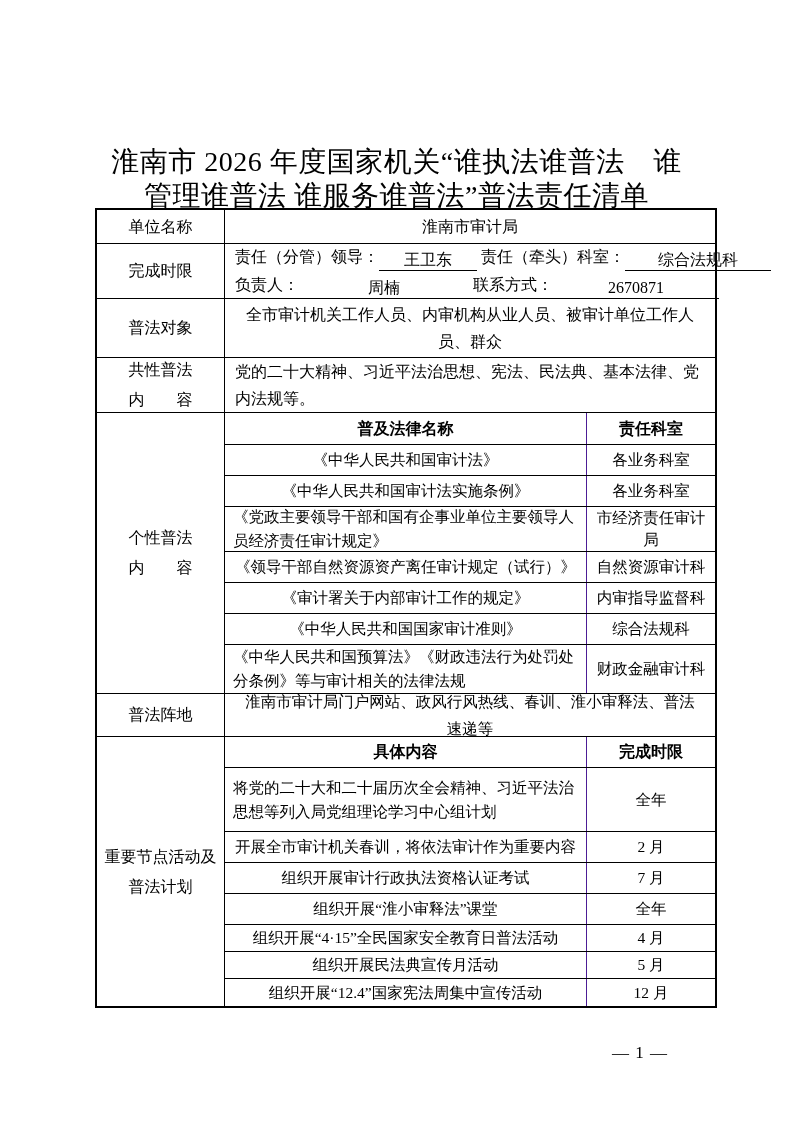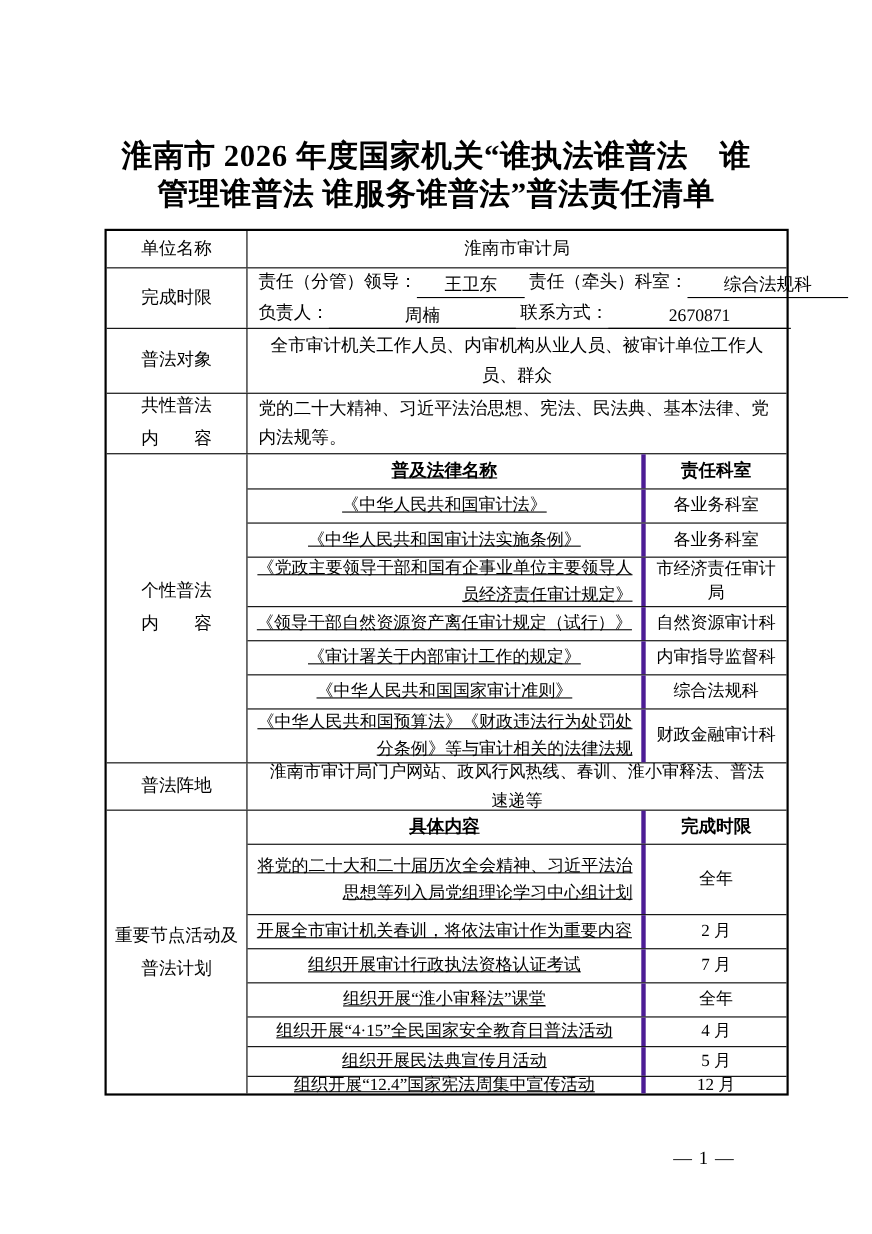--- a/index.html
+++ b/index.html
@@ -3,22 +3,22 @@
 <meta charset="utf-8">
 <style>
   * { margin:0; padding:0; box-sizing:border-box; }
   html,body { background:#e9e9e9; }
   .page {
     width:793px; height:1122px; margin:0 auto; position:relative;
     background:#ffffff; color:#000;
     font-family:"Liberation Serif","DejaVu Serif",serif;
   }
   .title {
-    position:absolute; top:126px; left:50px; width:693px;
-    text-align:center; font-weight:bold; font-size:28px; line-height:34px;
+    position:absolute; top:145px; left:50px; width:693px;
+    text-align:center; font-weight:normal; font-size:28px; line-height:34px;
     letter-spacing:0.5px;
   }
   .main-table {
     position:absolute; left:95px; top:208px; width:622px;
     border:2px solid #000; background:#fff;
     font-size:16px;
   }
   .trow { display:flex; }
   .trow + .trow { border-top:1px solid #000; }
   .label-cell {
@@ -28,33 +28,33 @@
   }
   .content-cell {
     flex:1; display:flex; align-items:center; justify-content:center;
     text-align:center; line-height:27px; padding:0 16px;
   }
   .content-cell.left { justify-content:flex-start; text-align:left; padding:2px 10px; }
   .content-col { flex:1; display:flex; flex-direction:column; }
   .sub-row { display:flex; }
   .sub-row + .sub-row { border-top:1px solid #000; }
   .sub-name {
-    flex:1; border-right:4px solid #4c1d95;
+    flex:1; border-right:1px solid #4c1d95;
     display:flex; align-items:center; justify-content:center;
-    text-align:right; line-height:24px; padding:1px 8px; font-size:15.5px;text-decoration:underline;
+    text-align:left; line-height:24px; padding:1px 8px; font-size:15.5px;
   }
   .sub-dept {
     width:128px; flex:0 0 128px;
     display:flex; align-items:center; justify-content:center;
     text-align:center; line-height:22px; padding:1px 4px; font-size:15.5px;
   }
   .sub-row.head .sub-name, .sub-row.head .sub-dept { font-weight:bold; font-size:16px; }
   .h33{height:33px} .h55{height:55px} .h59{height:59px}
   .h31{height:31px} .h30{height:30px} .h45{height:45px} .h49{height:49px}
-  .h43{height:43px} .h64{height:64px} .h27{height:27px} .h28{height:16px}
+  .h43{height:43px} .h64{height:64px} .h27{height:27px} .h28{height:28px}
   .org-line { line-height:28px; white-space:nowrap; }
   .u {
     display:inline-block; border-bottom:1px solid #000;
     text-align:center; line-height:20px; padding:0 2px; vertical-align:bottom;
   }
   .u1{min-width:98px} .u2{min-width:146px} .u3{min-width:170px} .u4{min-width:166px}
   .footer-pagenum {
     position:absolute; top:1043px; left:595px; width:90px;
     font-size:17px; text-align:center; letter-spacing:1px;
   }

